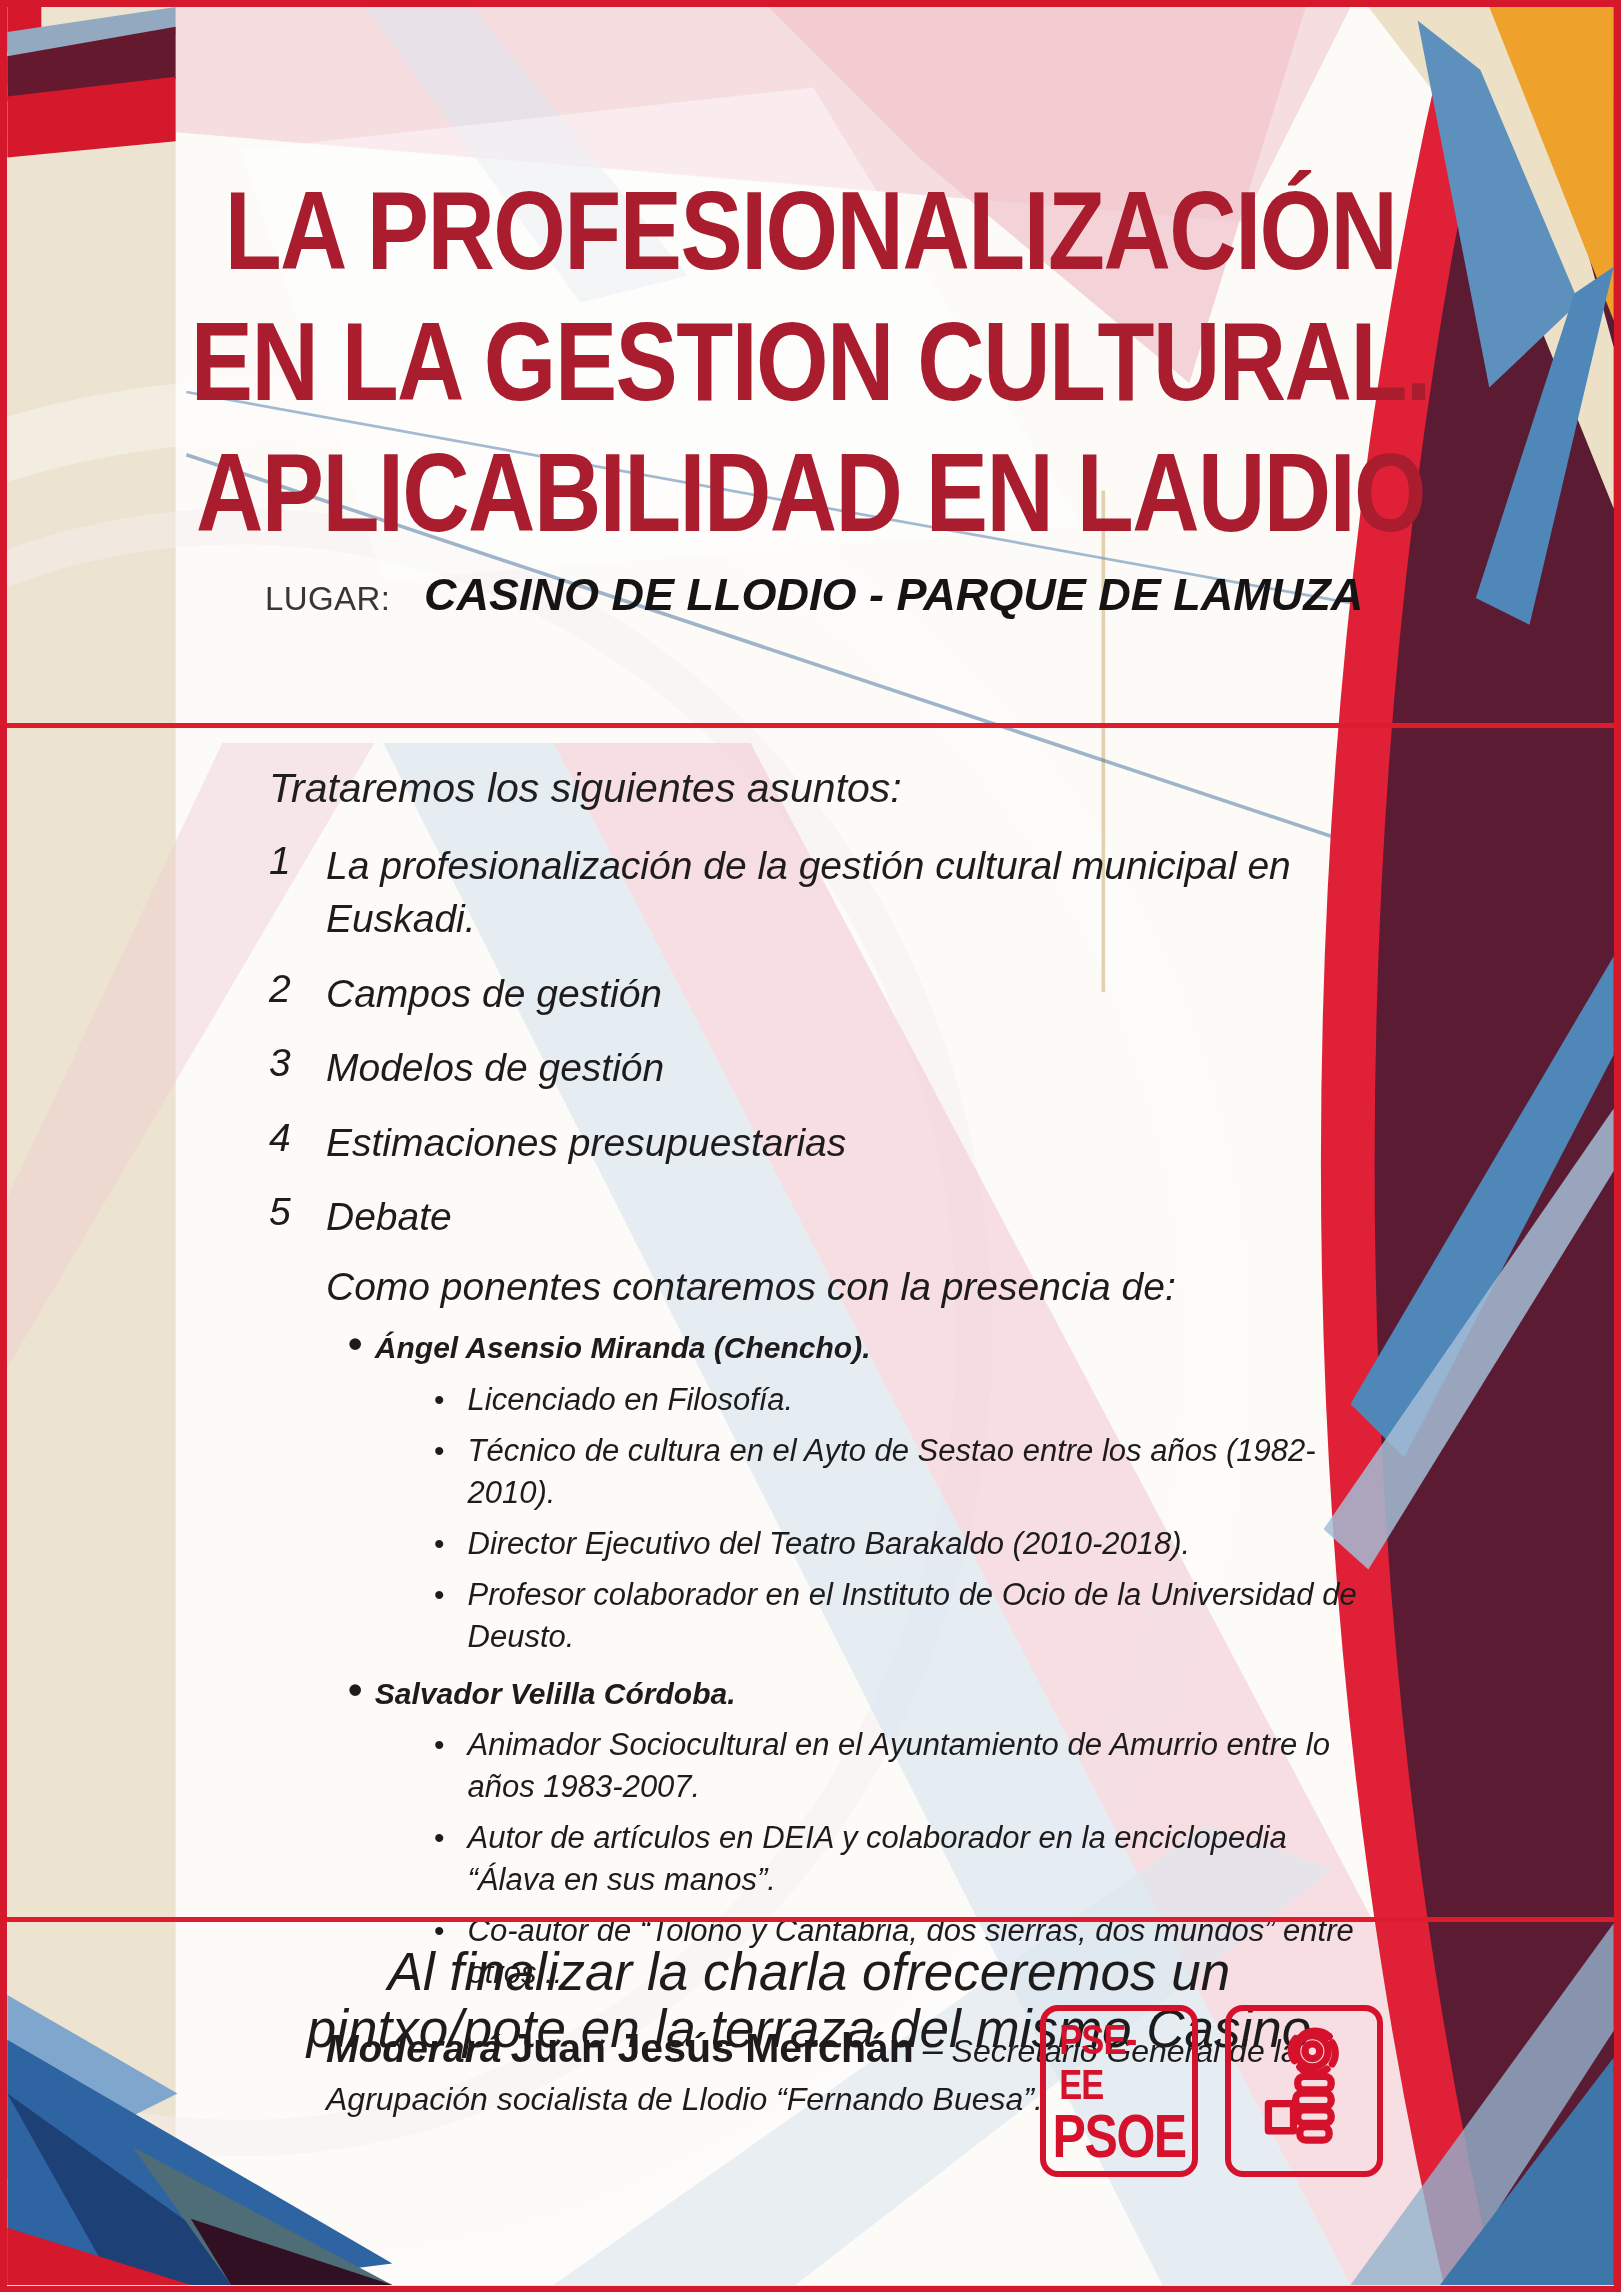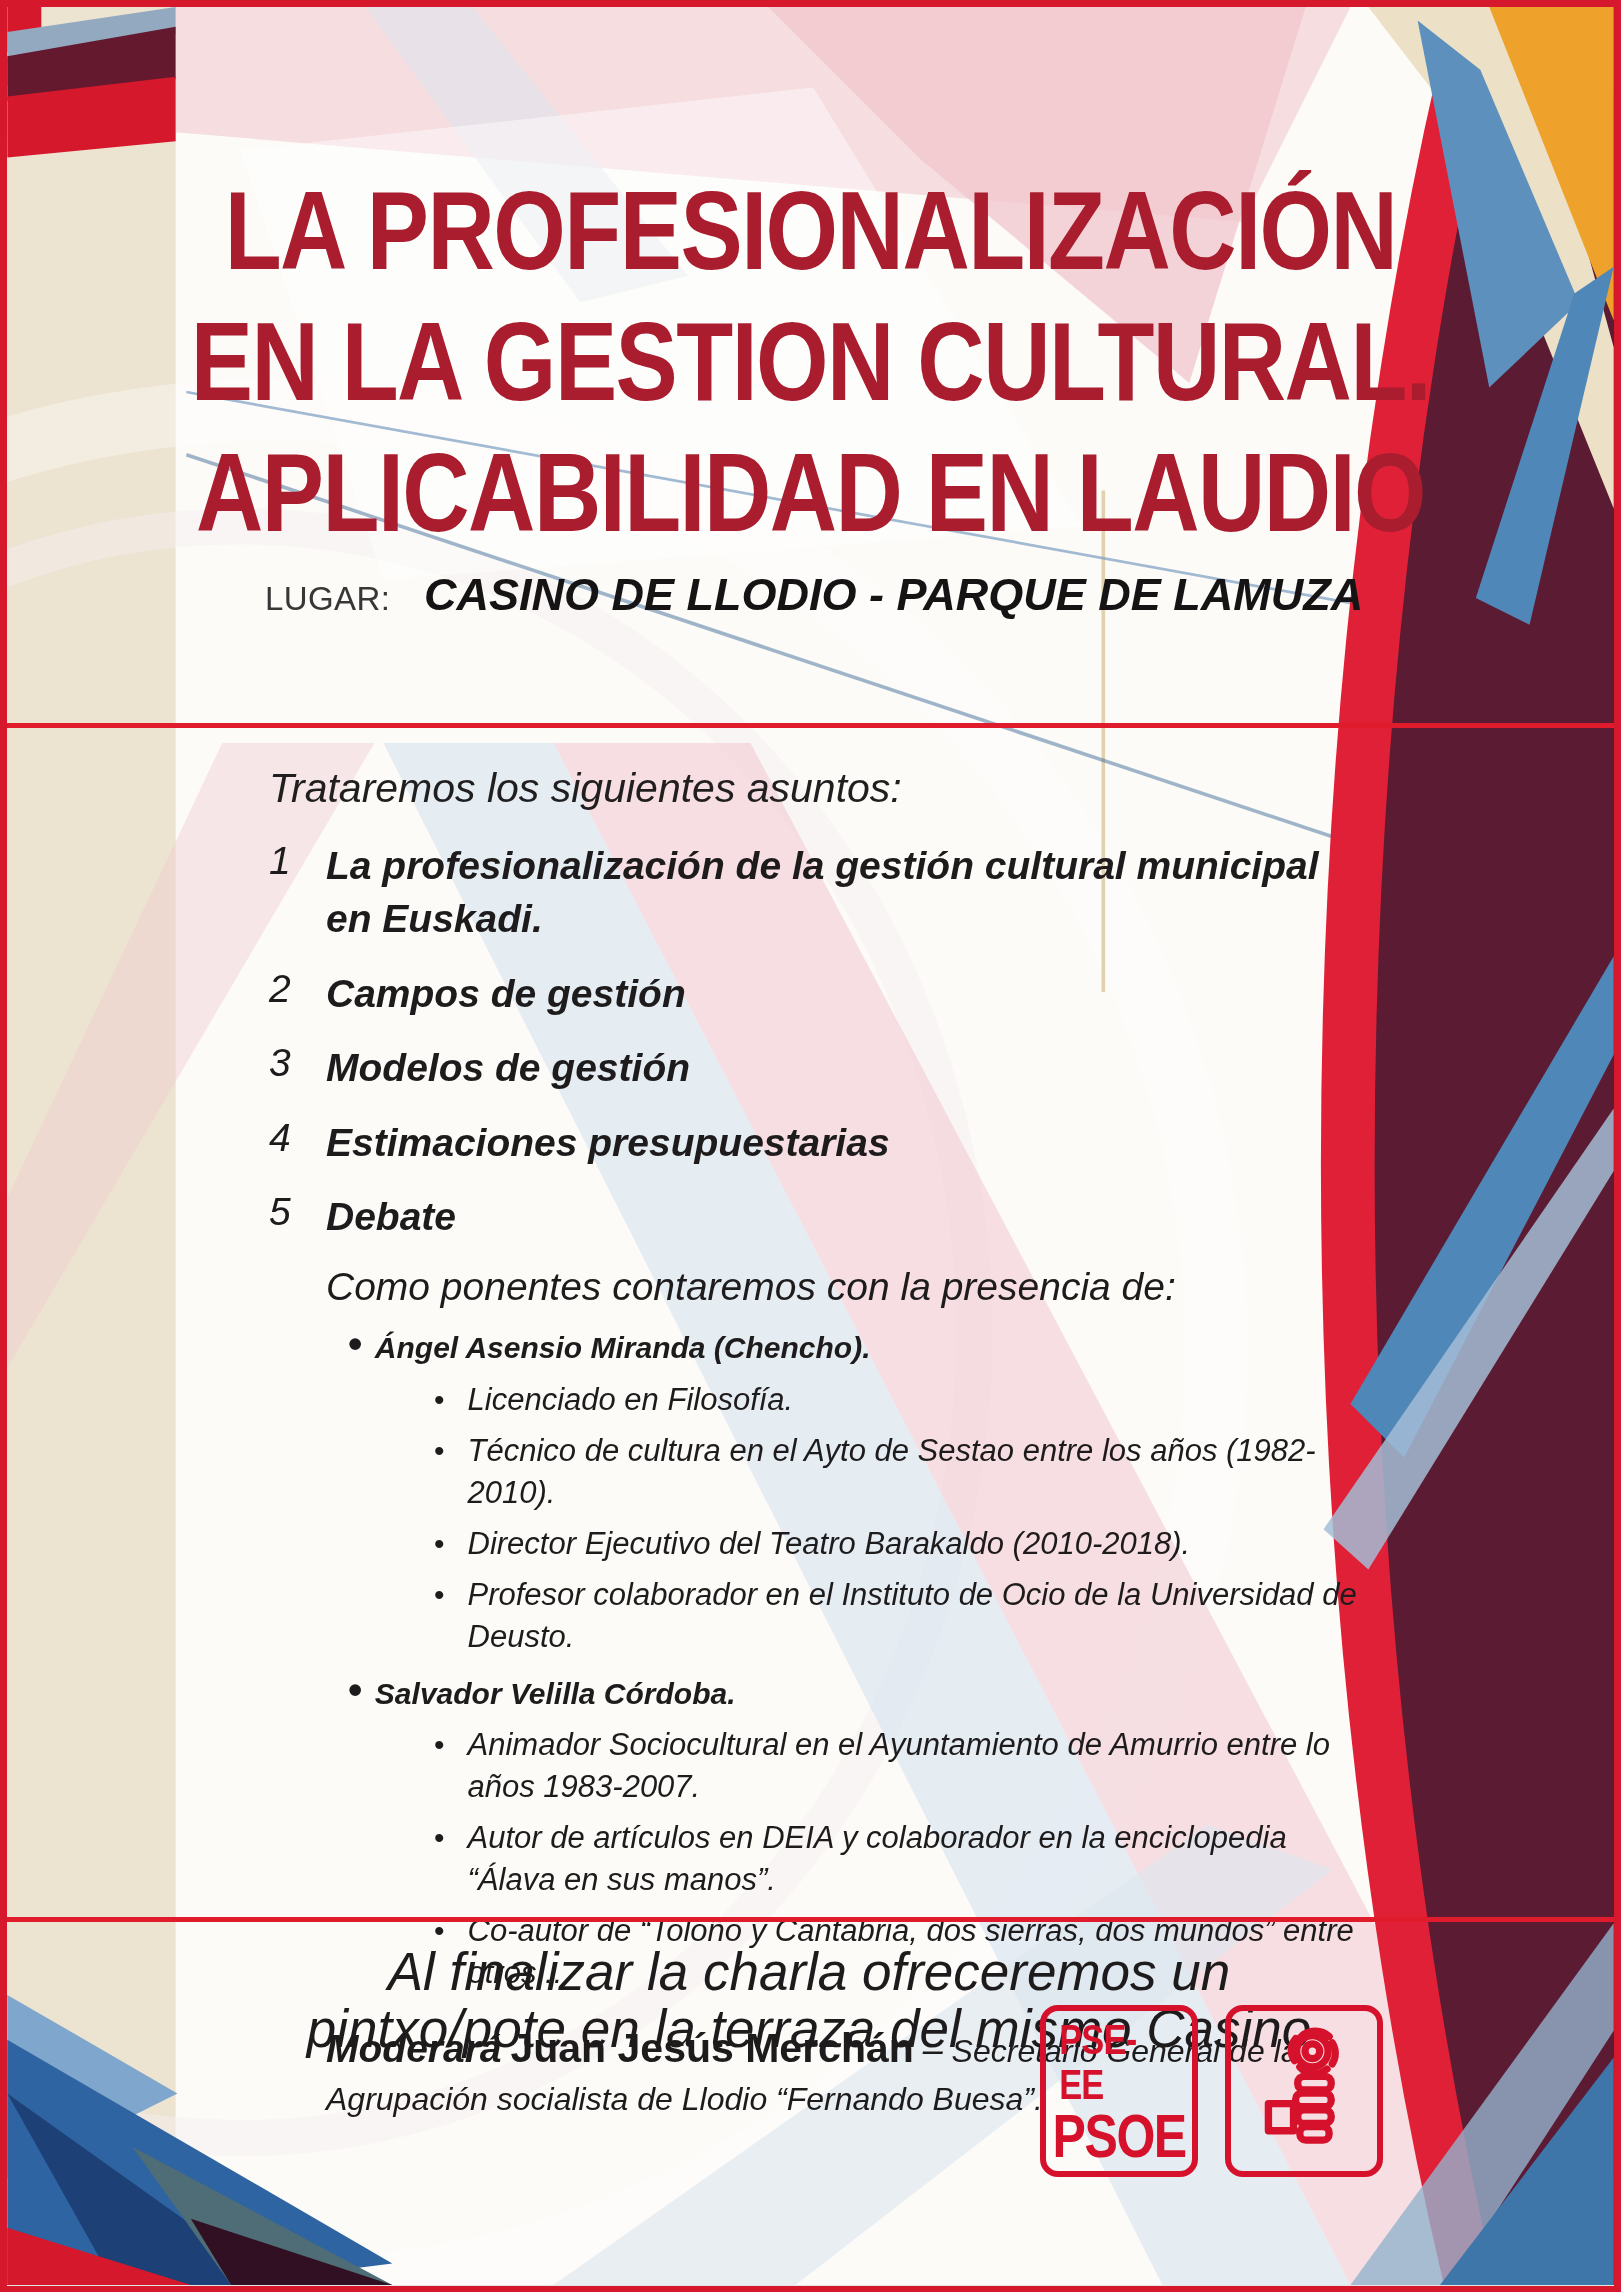--- a/index.html
+++ b/index.html
@@ -33,21 +33,21 @@
 
   .rule{position:absolute;left:0;width:1621px;height:4.5px;background:#e01b2c;z-index:3;}
   .rule1{top:716px;}
   .rule2{top:1910px;}
 
   
   .body{top:758px;left:262px;width:1119px;}
   .intro{font-size:41px;font-style:italic;color:#211e1f;margin-bottom:27px;}
   .agenda-item{display:flex;margin-bottom:21.5px;}
   .agenda-num{width:57px;flex:0 0 57px;font-size:39px;font-style:italic;}
-  .agenda-text{font-size:39px;font-weight:bold;font-style:italic;line-height:53px;width:1012px;}
+  .agenda-text{font-size:39px;font-weight:normal;font-style:italic;line-height:53px;width:1012px;}
   .speakers-intro{font-size:39px;font-style:italic;margin:5.4px 0 12.5px 57px;}
   .speaker{margin-left:79px;}
   .speaker-name-row{display:flex;align-items:baseline;margin:9px 0 10.7px 0;}
   .speaker-bullet{font-size:41px;font-weight:bold;margin-right:12.5px;}
   .speaker-name{font-size:30px;font-weight:bold;font-style:italic;}
   .bio-item{display:flex;margin:0 0 9px 86px;}
   .bio-bullet{font-size:30px;margin-right:23px;line-height:42px;}
   .bio-text{font-size:31px;font-style:italic;line-height:42px;width:905px;}
   .moderator{margin:30px 0 0 57px;width:1039px;font-size:32px;font-style:italic;line-height:48px;}
   .mod-prefix{font-size:39px;font-style:italic;font-weight:bold;}

